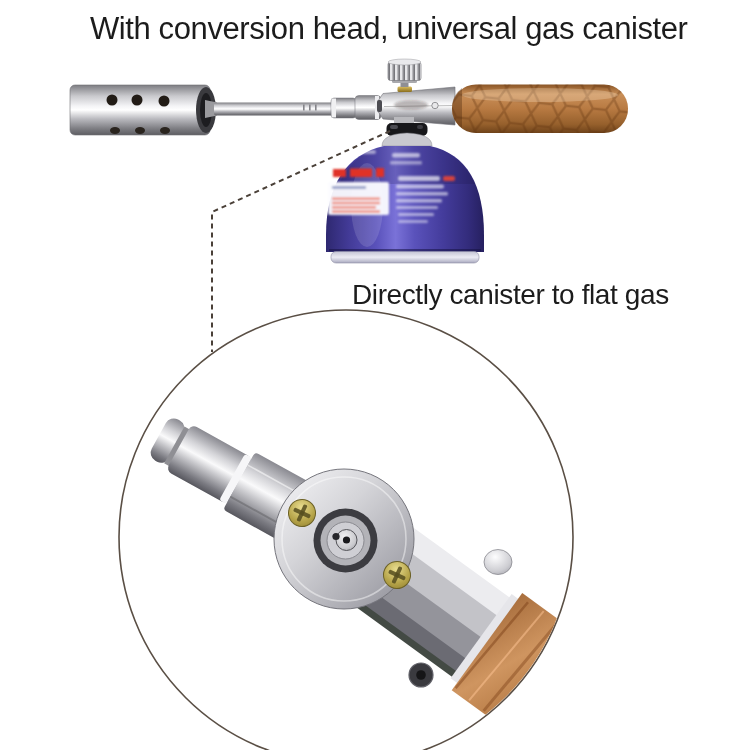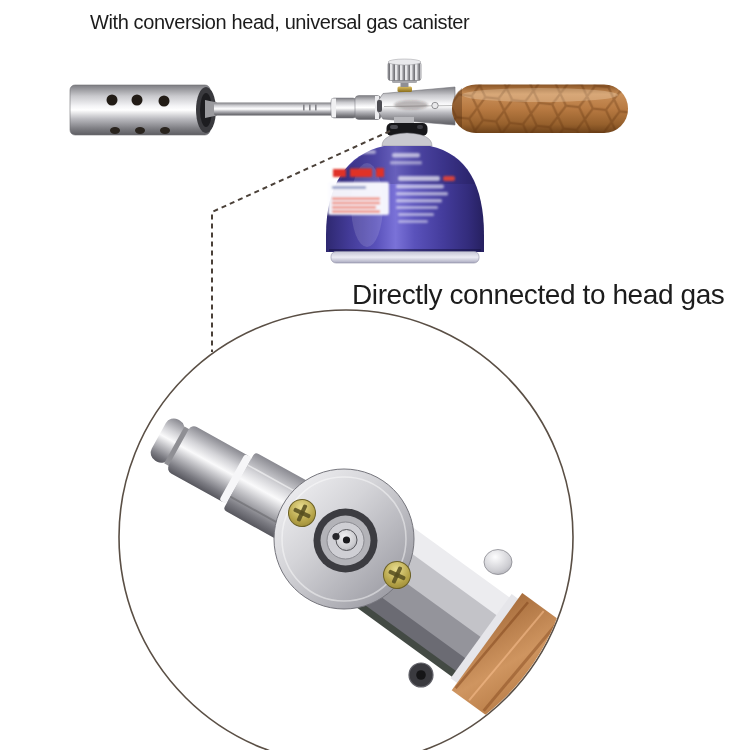--- a/index.html
+++ b/index.html
@@ -11,36 +11,36 @@
     font-family:"Liberation Sans", sans-serif;
   }
   .caption{
     position:absolute;
     color:#1c1c1c;
     white-space:nowrap;
     letter-spacing:-0.4px;
   }
   .caption-top{
     left:90px; top:11px;
-    font-size:20px;
+    font-size:31px;
   }
   .caption-middle{
     left:352px; top:279px;
     font-size:28px;
   }
   svg.art{position:absolute;left:0;top:0;}
 </style>
 </head>
 <body>
 
 <div class="page">
 
   <div class="caption caption-top">With conversion head, universal gas canister</div>
 
-  <div class="caption caption-middle">Directly connected to head gas</div>
+  <div class="caption caption-middle">Directly canister to flat gas</div>
 
   <svg class="art" width="750" height="750" viewBox="0 0 750 750">
     <defs>
       <linearGradient id="metalV" x1="0" y1="0" x2="0" y2="1">
         <stop offset="0" stop-color="#7d7d82"></stop>
         <stop offset="0.22" stop-color="#c9c9cd"></stop>
         <stop offset="0.42" stop-color="#f4f4f6"></stop>
         <stop offset="0.5" stop-color="#ffffff"></stop>
         <stop offset="0.68" stop-color="#b9b9be"></stop>
         <stop offset="0.88" stop-color="#7b7b80"></stop>

